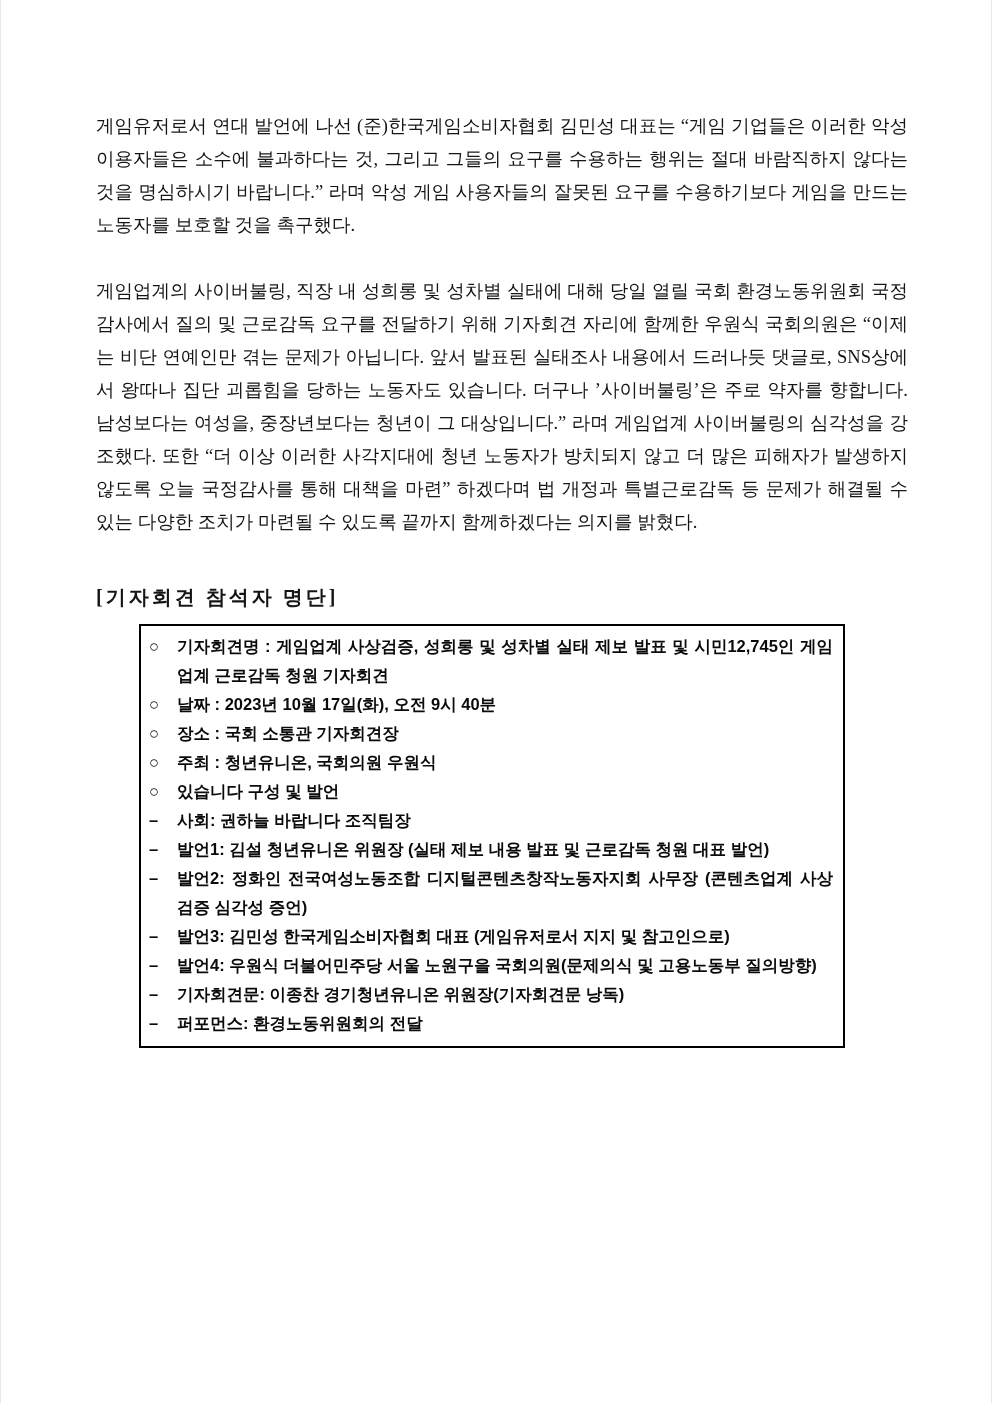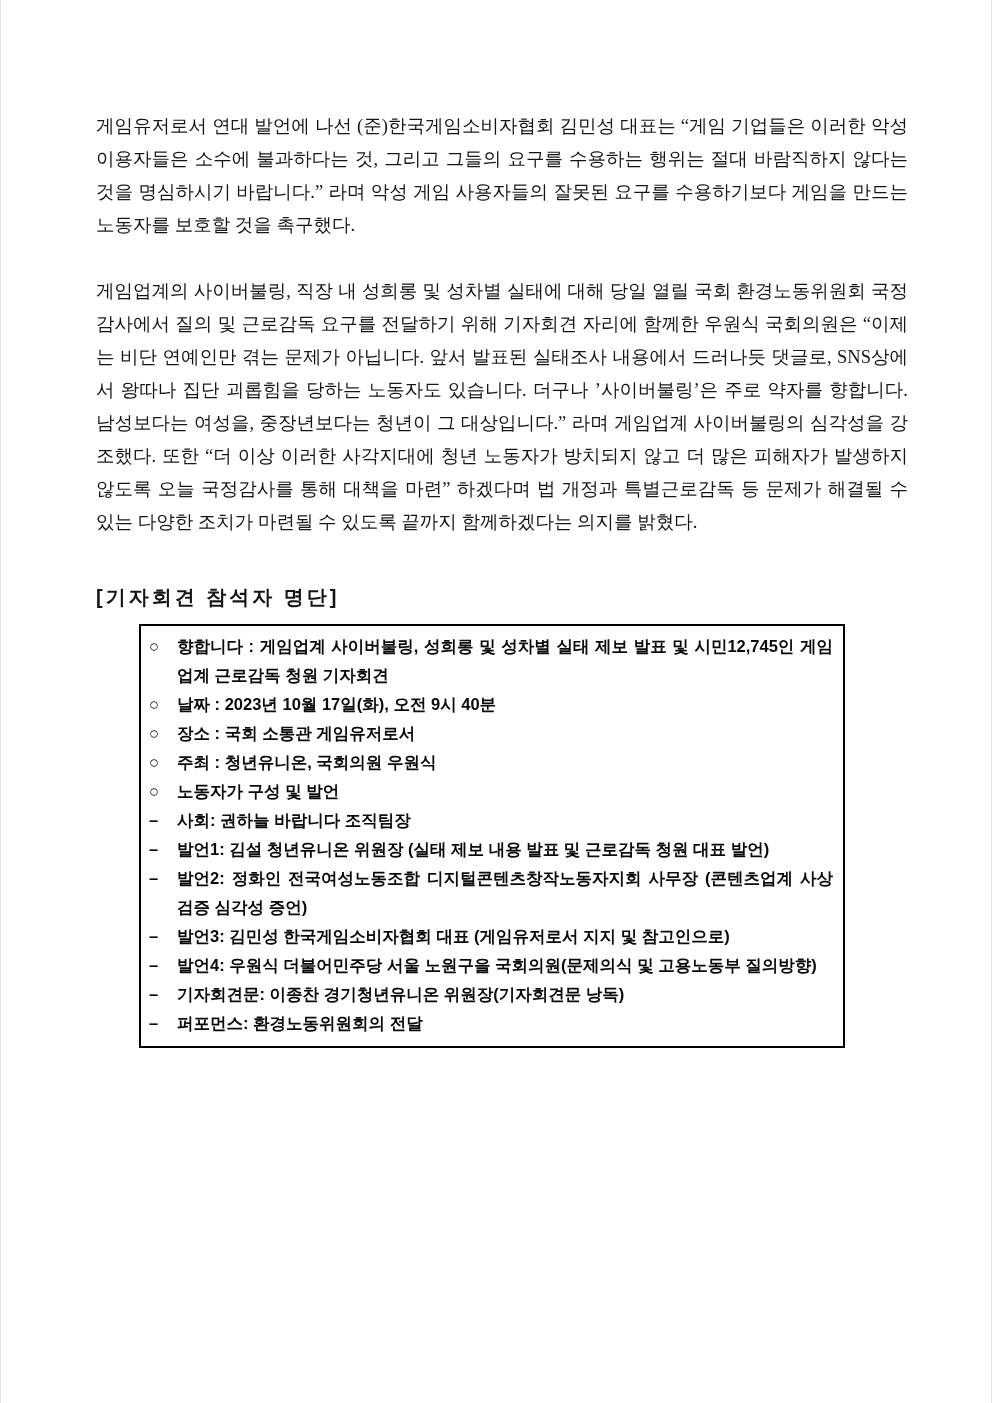--- a/index.html
+++ b/index.html
@@ -22,21 +22,21 @@
   .body-para {
     font-family: "Liberation Serif", "DejaVu Serif", serif;
     font-size: 18.5px;
     line-height: 33px;
     text-align: justify;
     word-break: break-all;
     color: #151515;
     margin: 0 0 33px 0;
   }
   .section-title {
-    font-family: Liberation Sans, sans-serif;
+    font-family: Liberation Serif, serif;
     font-size: 20px;
     line-height: 30px;
     letter-spacing: 3px;
     color: #151515;
     margin-top: 43px;
     margin-bottom: 0;
   }
   .roster-box {
     margin-top: 12px;
     margin-left: 43px;
@@ -74,41 +74,41 @@
 
     <p class="body-para">게임업계의 사이버불링, 직장 내 성희롱 및 성차별 실태에 대해 당일 열릴 국회 환경노동위원회 국정감사에서 질의 및 근로감독 요구를 전달하기 위해 기자회견 자리에 함께한 우원식 국회의원은 “이제는 비단 연예인만 겪는 문제가 아닙니다. 앞서 발표된 실태조사 내용에서 드러나듯 댓글로, SNS상에서 왕따나 집단 괴롭힘을 당하는 노동자도 있습니다. 더구나 ’사이버불링’은 주로 약자를 향합니다. 남성보다는 여성을, 중장년보다는 청년이 그 대상입니다.” 라며 게임업계 사이버불링의 심각성을 강조했다. 또한 “더 이상 이러한 사각지대에 청년 노동자가 방치되지 않고 더 많은 피해자가 발생하지 않도록 오늘 국정감사를 통해 대책을 마련” 하겠다며 법 개정과 특별근로감독 등 문제가 해결될 수 있는 다양한 조치가 마련될 수 있도록 끝까지 함께하겠다는 의지를 밝혔다.</p>
 
 
     <h2 class="section-title">[기자회견 참석자 명단]</h2>
 
     <div class="roster-box">
 
       <div class="roster-item">
         <span class="roster-bullet">○</span>
-        <span class="roster-text">향합니다 : 게임업계 사이버불링, 성희롱 및 성차별 실태 제보 발표 및 시민12,745인 게임업계 근로감독 청원 기자회견</span>
+        <span class="roster-text">기자회견명 : 게임업계 사상검증, 성희롱 및 성차별 실태 제보 발표 및 시민12,745인 게임업계 근로감독 청원 기자회견</span>
       </div>
 
       <div class="roster-item">
         <span class="roster-bullet">○</span>
         <span class="roster-text">날짜 : 2023년 10월 17일(화), 오전 9시 40분</span>
       </div>
 
       <div class="roster-item">
         <span class="roster-bullet">○</span>
-        <span class="roster-text">장소 : 국회 소통관 게임유저로서</span>
+        <span class="roster-text">장소 : 국회 소통관 기자회견장</span>
       </div>
 
       <div class="roster-item">
         <span class="roster-bullet">○</span>
         <span class="roster-text">주최 : 청년유니온, 국회의원 우원식</span>
       </div>
 
       <div class="roster-item">
         <span class="roster-bullet">○</span>
-        <span class="roster-text">노동자가 구성 및 발언</span>
+        <span class="roster-text">있습니다 구성 및 발언</span>
       </div>
 
       <div class="roster-item">
         <span class="roster-bullet">–</span>
         <span class="roster-text">사회: 권하늘 바랍니다 조직팀장</span>
       </div>
 
       <div class="roster-item">
         <span class="roster-bullet">–</span>
         <span class="roster-text">발언1: 김설 청년유니온 위원장 (실태 제보 내용 발표 및 근로감독 청원 대표 발언)</span>

